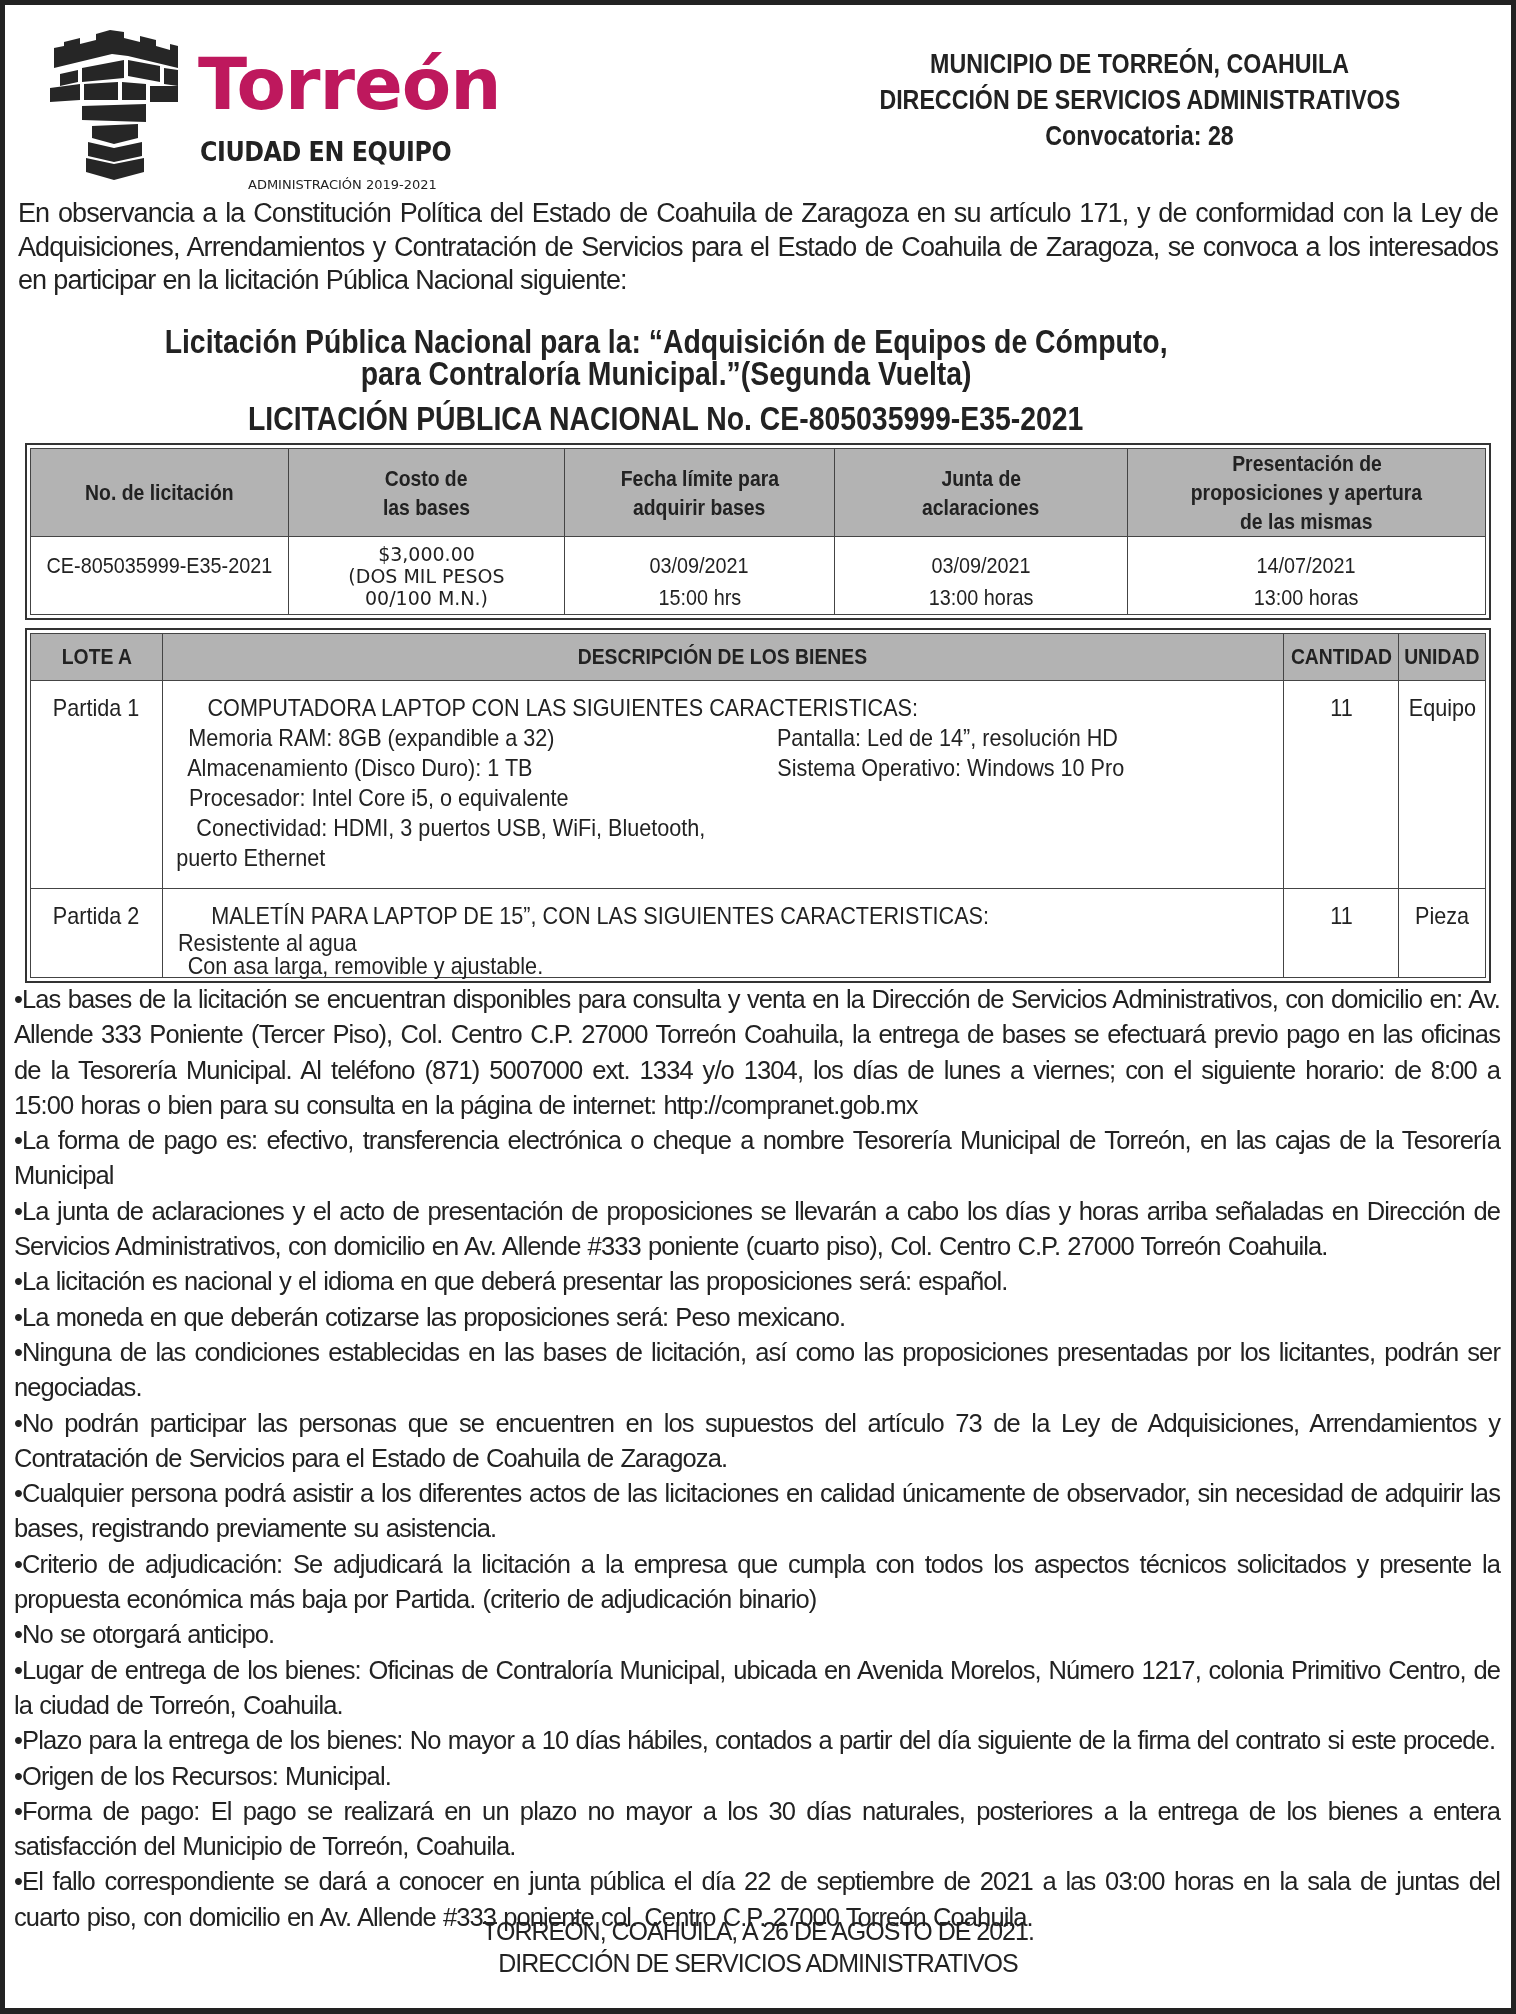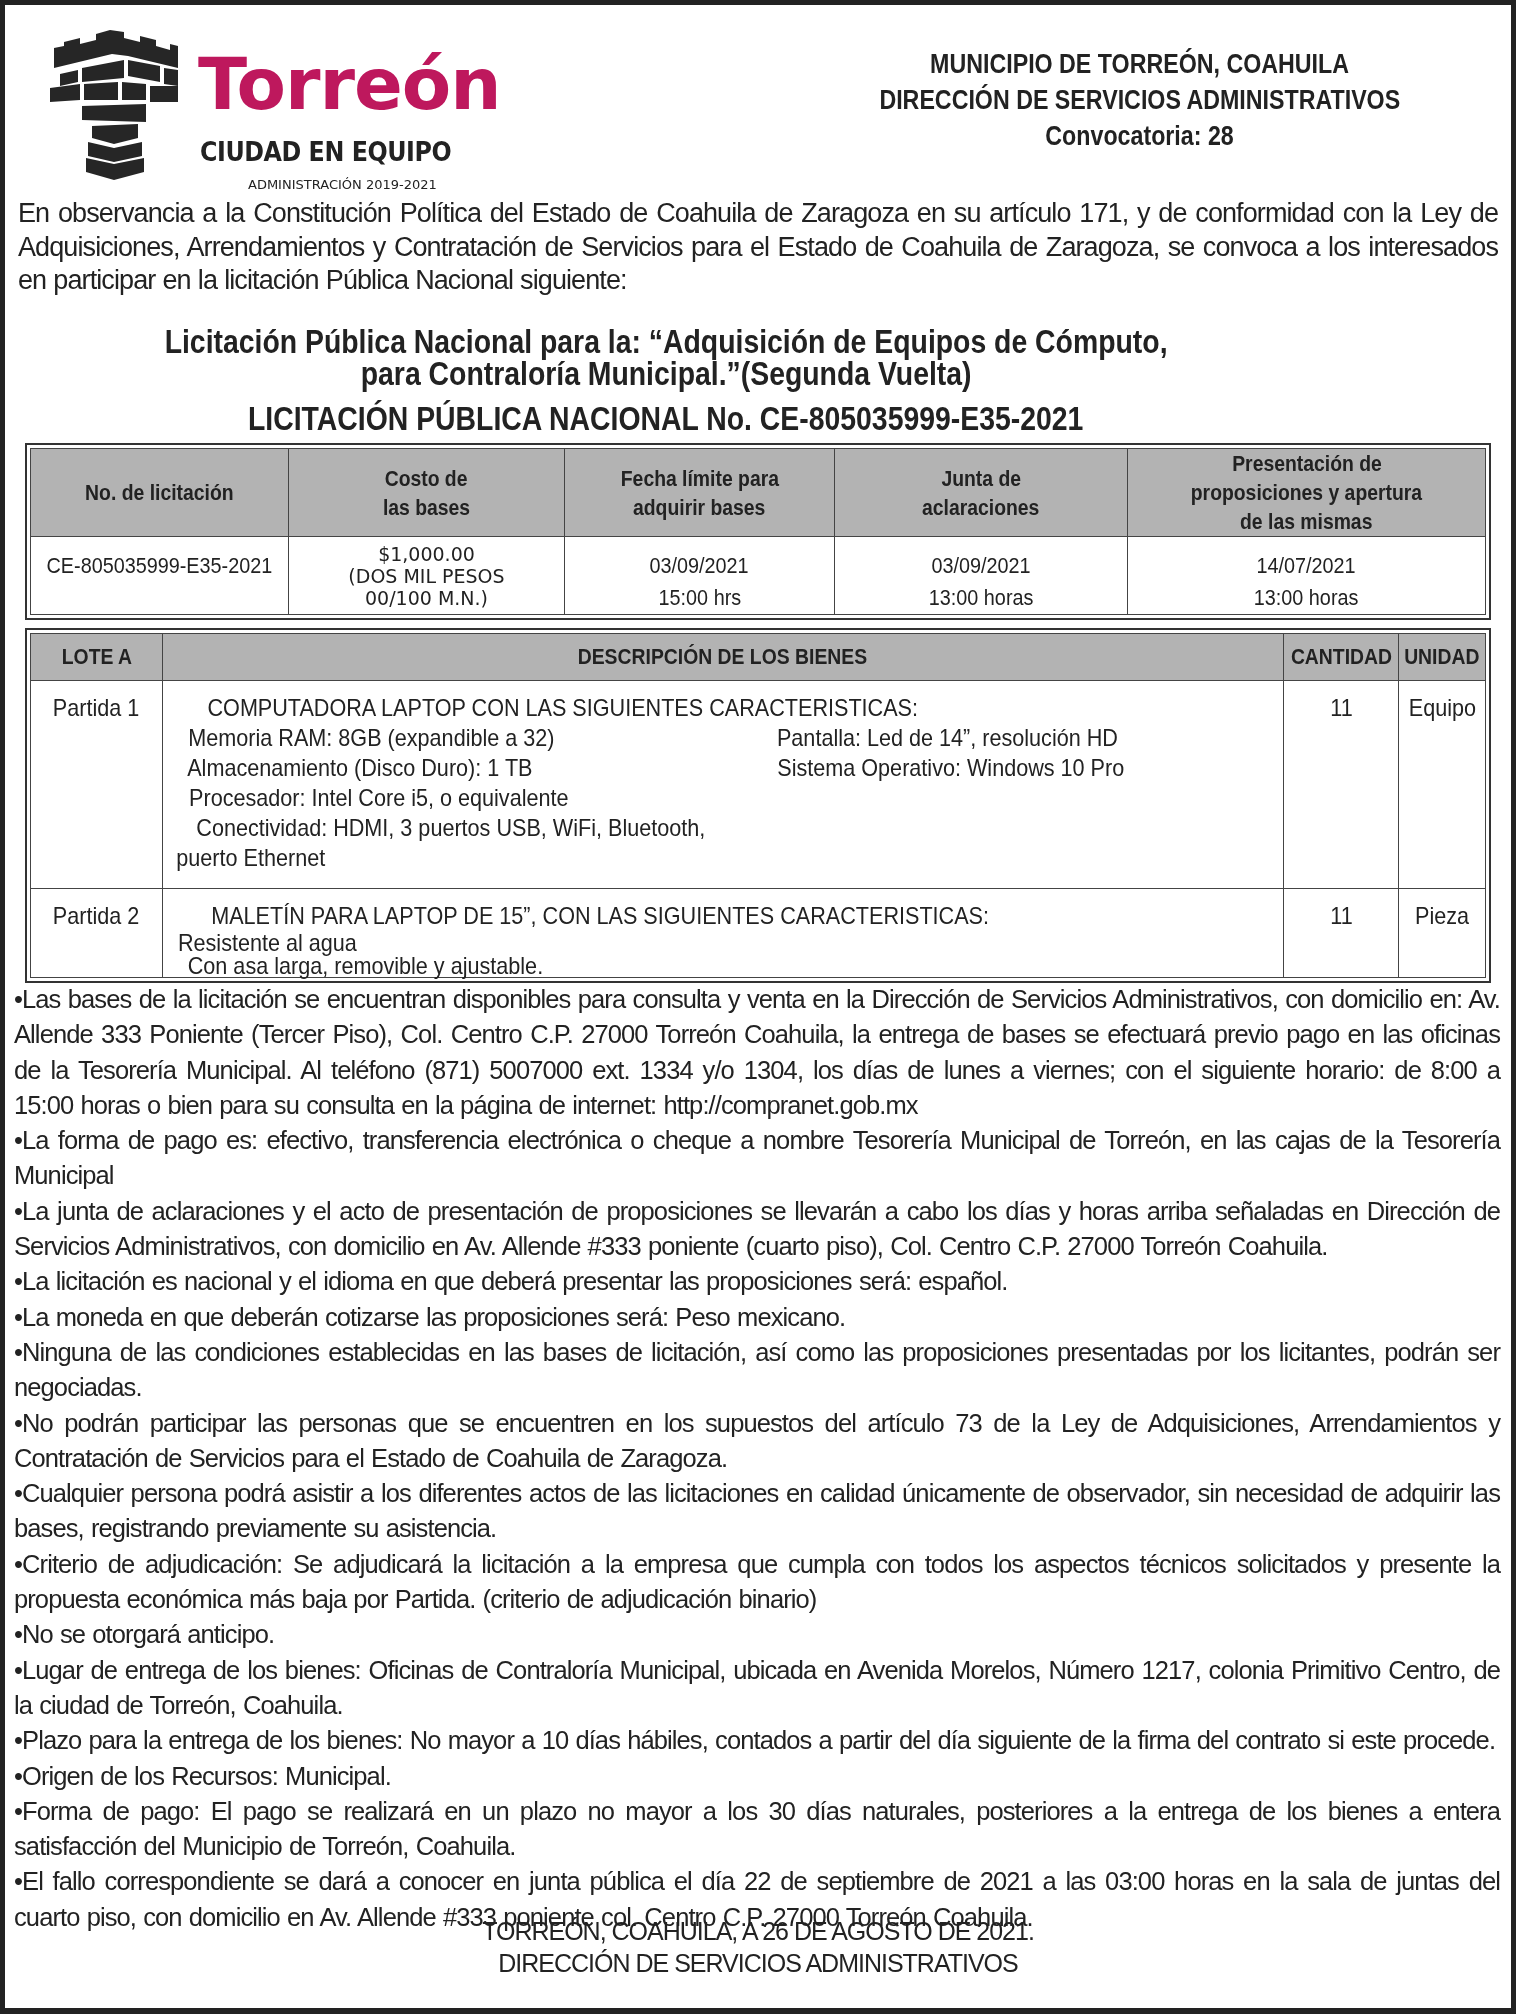--- a/index.html
+++ b/index.html
@@ -109,21 +109,21 @@
         <th><span>No. de licitación</span></th>
         <th><span>Costo de</span><br><span>las bases</span></th>
         <th><span>Fecha límite para</span><br><span>adquirir bases</span></th>
         <th><span>Junta de</span><br><span>aclaraciones</span></th>
         <th><span>Presentación de</span><br><span>proposiciones y apertura</span><br><span>de las mismas</span></th>
       </tr>
     </thead>
     <tbody>
       <tr>
         <td><span class="c">CE-805035999-E35-2021</span></td>
-        <td class="cost"><span>$1,000.00</span><br><span>(DOS MIL PESOS</span><br><span>00/100 M.N.)</span></td>
+        <td class="cost"><span>$3,000.00</span><br><span>(DOS MIL PESOS</span><br><span>00/100 M.N.)</span></td>
         <td><span class="c">03/09/2021</span><br><span class="c">15:00 hrs</span></td>
         <td><span class="c">03/09/2021</span><br><span class="c">13:00 horas</span></td>
         <td><span class="c">14/07/2021</span><br><span class="c">13:00 horas</span></td>
       </tr>
     </tbody>
   </table>
 </div>
 
 <div class="tbl-wrap" style="top:628px;">
   <table class="t2">

